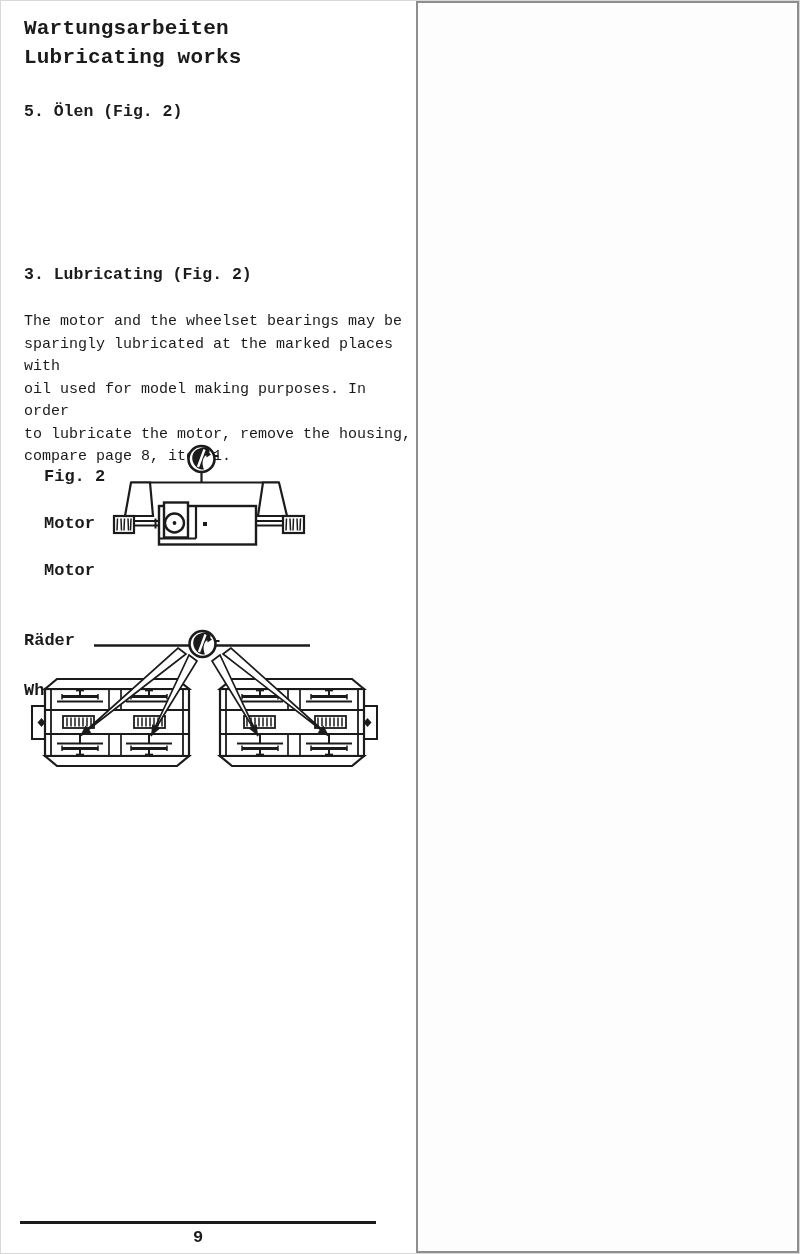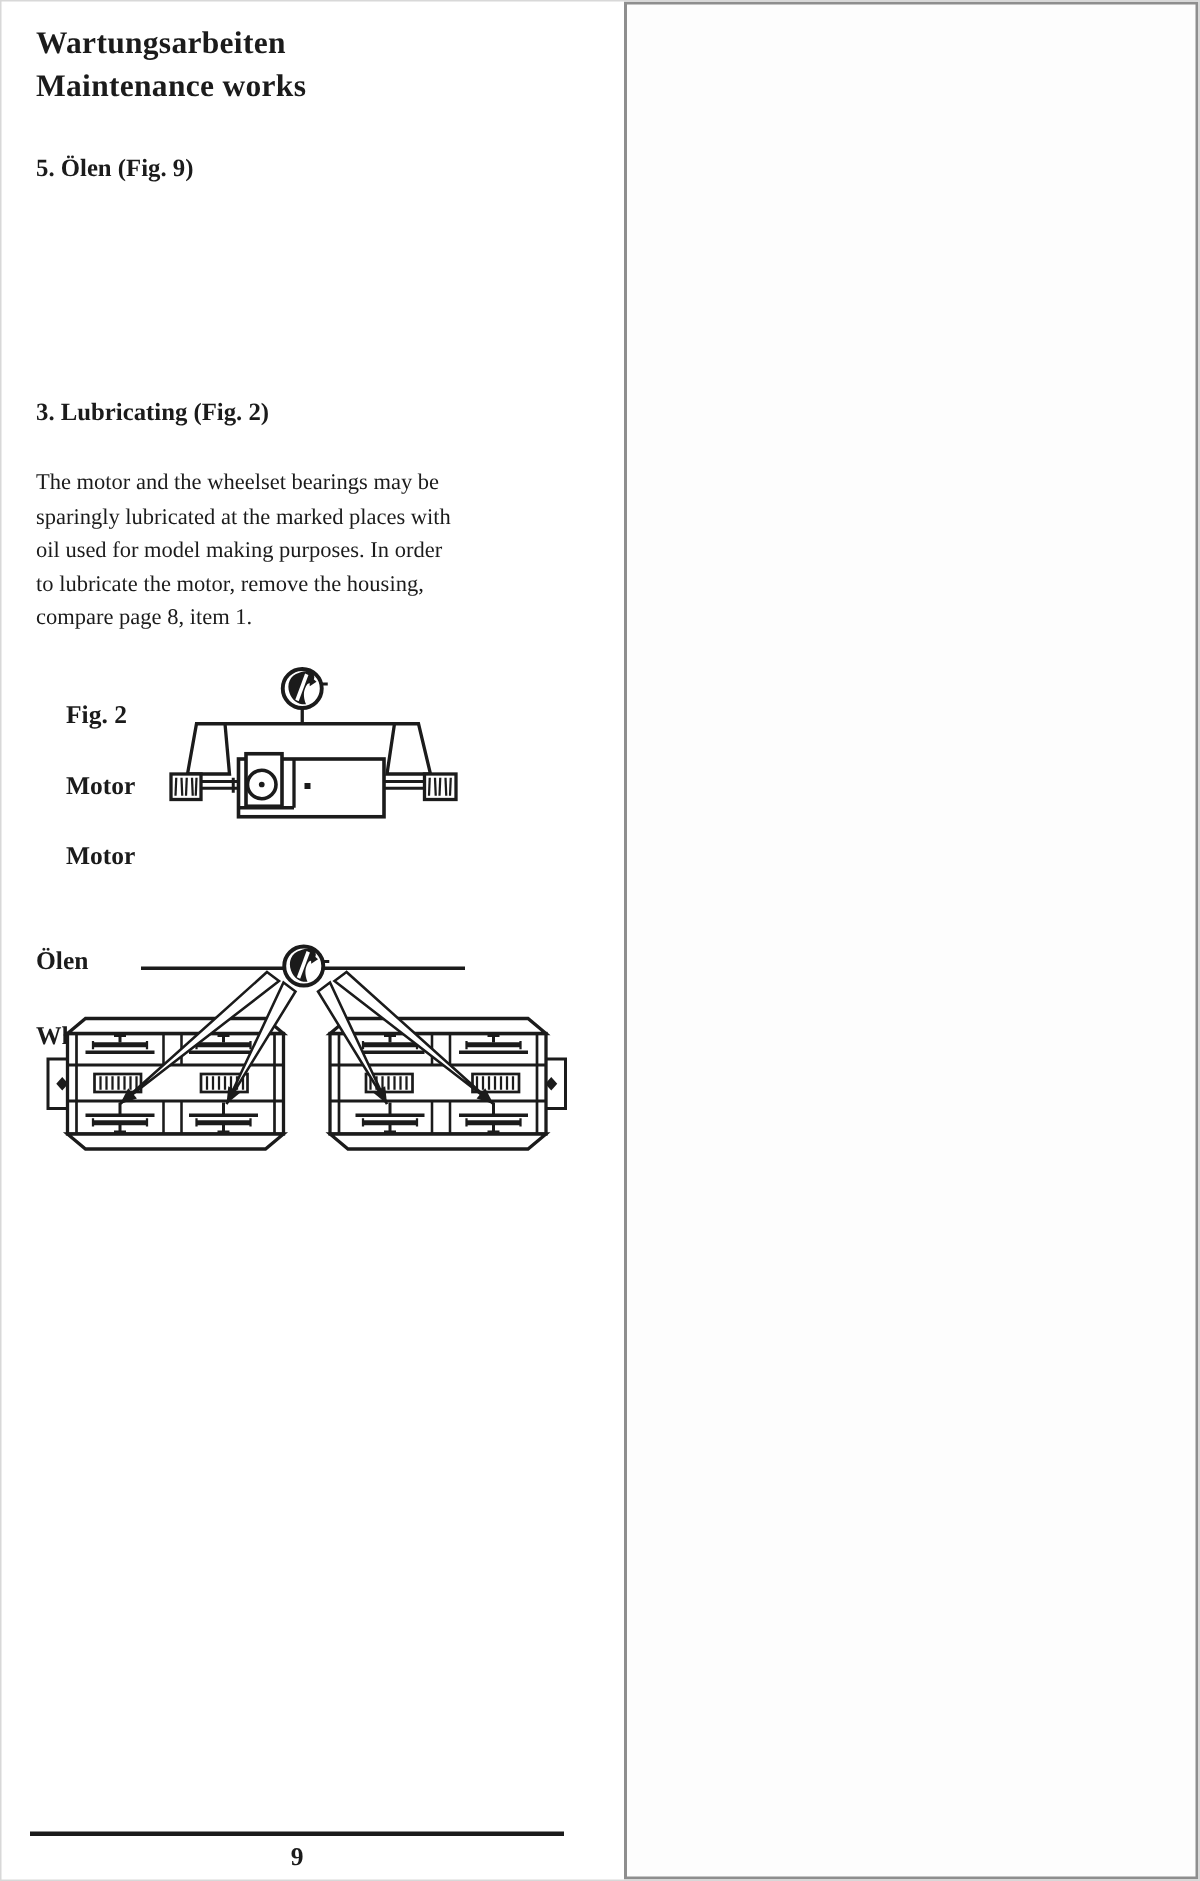--- a/index.html
+++ b/index.html
@@ -2,21 +2,21 @@
 <html><head>
 <meta charset="utf-8">
 <style>
   html,body{margin:0;padding:0;background:#fff;}
   .page{
     position:relative;
     width:800px;height:1254px;
     background:#ffffff;
     border:1px solid #d8d8d8;
     box-sizing:border-box;
-    font-family:Liberation Serif, serif;
+    font-family:Liberation Mono, monospace;
     color:#1b1b1b;
     overflow:hidden;
   }
   .abs{position:absolute;}
   .title{
     left:23px;top:13px;
     font-size:21px;font-weight:700;line-height:29px;
     letter-spacing:0.2px;
   }
   .heading{
@@ -56,24 +56,24 @@
   }
   svg{display:block;}
 </style>
 </head>
 <body>
 
 <div class="page">
 
   <div class="abs title">
     <div>Wartungsarbeiten</div>
-    <div>Maintenance works</div>
+    <div>Lubricating works</div>
   </div>
 
-  <div class="abs heading hd-de">5. Ölen (Fig. 9)</div>
+  <div class="abs heading hd-de">5. Ölen (Fig. 2)</div>
 
   <div class="abs heading hd-en">3. Lubricating (Fig. 2)</div>
   <div class="abs body-text para-en">The motor and the wheelset bearings may be
 sparingly lubricated at the marked places with
 oil used for model making purposes. In order
 to lubricate the motor, remove the housing,
 compare page 8, item 1.</div>
 
   <div class="abs fig-label figmotor-labels">
     <div>Fig. 2</div>
@@ -141,21 +141,21 @@
         <line x1="187.5" y1="79.5" x2="187" y2="91.5"></line>
         <line x1="191" y1="79.5" x2="191.5" y2="91.5"></line>
         <line x1="194.5" y1="79.5" x2="194" y2="91.5"></line>
       </g>
     </g>
 
     <use href="#oilcan" transform="translate(95.5,20)"></use>
   </svg>
 
   <div class="abs fig-label figwheels-labels">
-    <div>Ölen</div>
+    <div>Räder</div>
     <div>Wheels</div>
   </div>
 
   <svg class="abs wheels-svg" width="400" height="185" viewBox="0 0 400 185">
     <defs>
 
       <g id="bogie">
 
         <rect x="31" y="115" width="19" height="33" fill="#ffffff" stroke="#1b1b1b" stroke-width="2"></rect>
         <polygon points="40.5,127 44.5,131.5 40.5,136 36.5,131.5" fill="#1b1b1b"></polygon>

